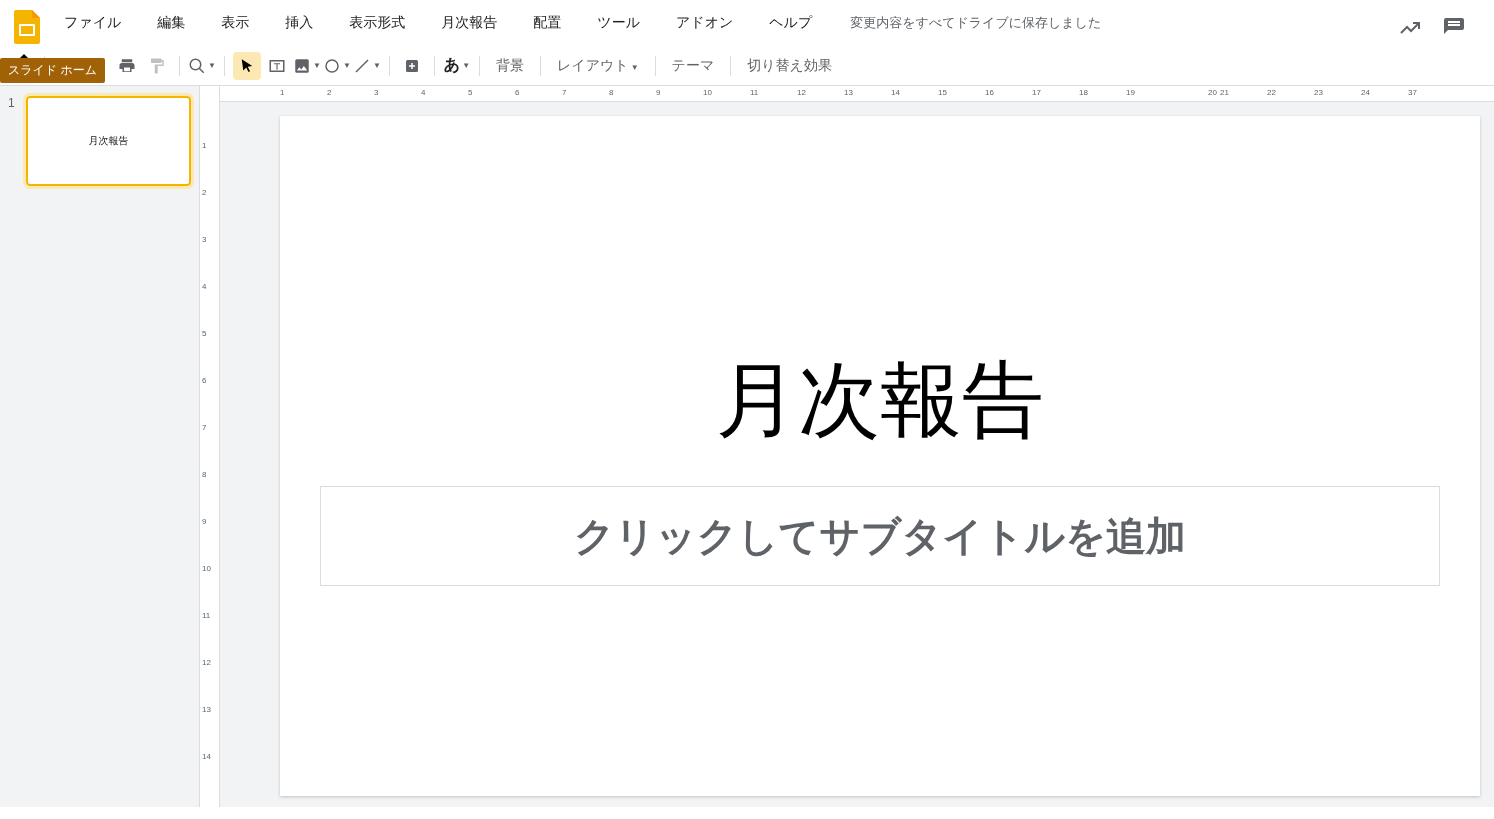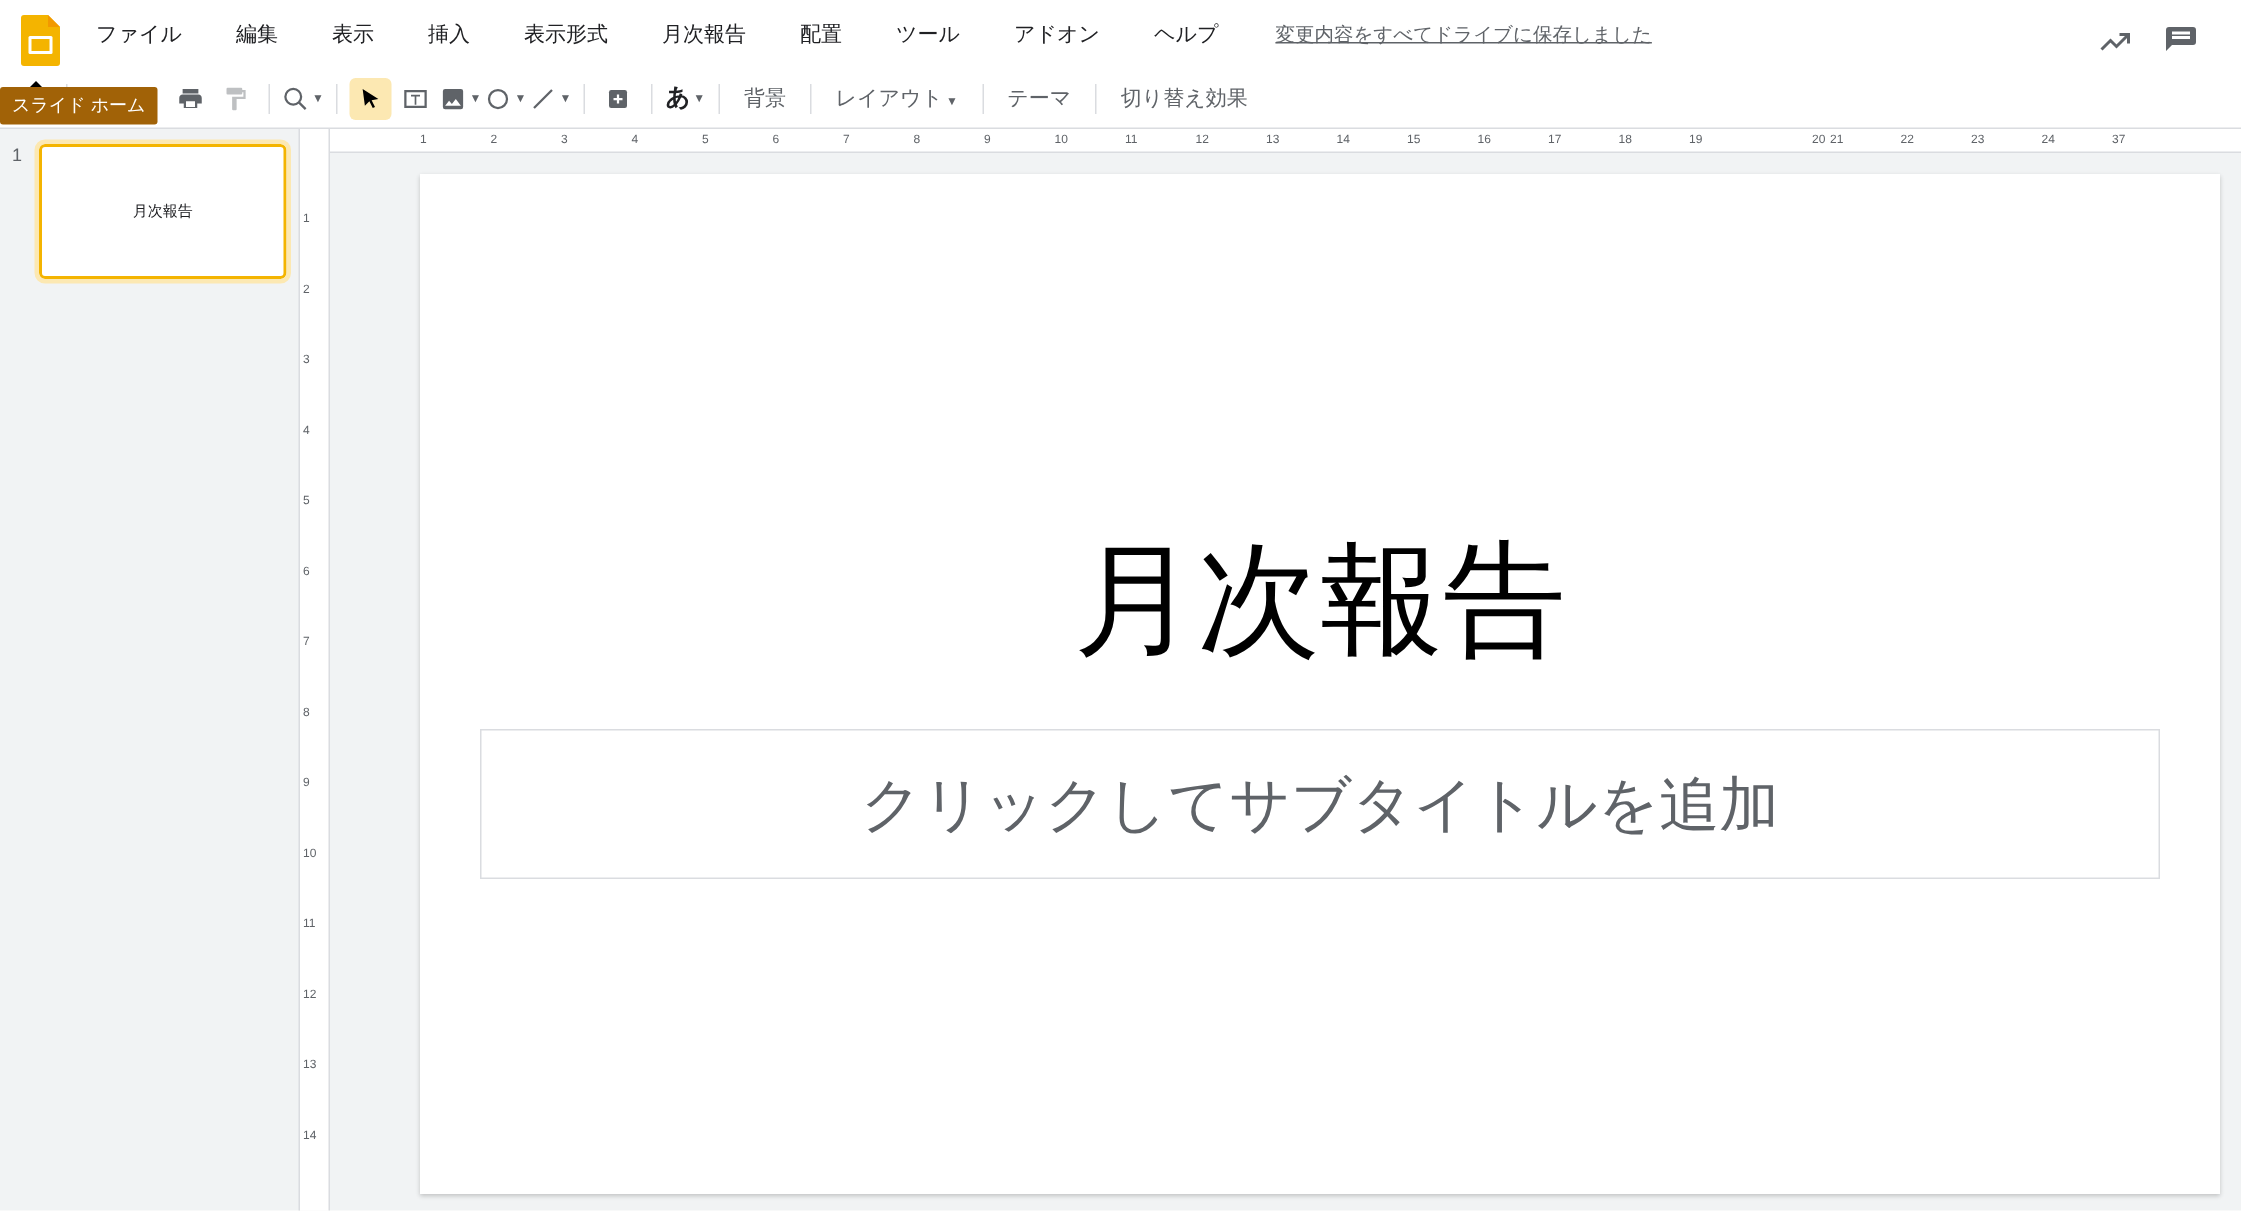--- a/index.html
+++ b/index.html
@@ -7,21 +7,21 @@
     
     .header { display: flex; align-items: flex-start; padding: 6px 8px 0 8px; position: relative; }
     .logo { width: 40px; height: 40px; margin-right: 8px; display: flex; align-items: center; justify-content: center; }
     .logo svg { width: 36px; height: 36px; }
     .title-area { flex: 1; }
     .title-row { display: flex; align-items: center; gap: 10px; }
     .doc-title { font-size: 18px; color: #5f6368; padding: 2px 6px; }
     .star-icon, .move-icon { color: #5f6368; cursor: pointer; }
     .menubar { display: flex; gap: 20px; margin-top: 4px; align-items: center; }
     .menu-item { padding: 4px 8px; font-size: 14px; color: #202124; cursor: pointer; border-radius: 4px; }
-    .save-status { font-size: 13px; color: #5f6368; text-decoration: underline; margin-left: 10px; cursor: pointer; }
+    .save-status { font-size: 13px; color: #5f6368; margin-left: 10px; cursor: pointer; }
     .header-right { display: flex; align-items: center; gap: 20px; padding-right: 20px; margin-top: 10px; }
     .header-icon { color: #5f6368; cursor: pointer; }
     
     .tooltip { position: absolute; top: 58px; left: 0; background: #a16207; color: #fff; font-size: 12px; padding: 4px 8px; border-radius: 2px; z-index: 100; }
     .tooltip::after { content: ''; position: absolute; top: -4px; left: 20px; border-left: 4px solid transparent; border-right: 4px solid transparent; border-bottom: 4px solid #000; }
     
     .toolbar { display: flex; align-items: center; padding: 4px 8px; border-bottom: 1px solid #dadce0; gap: 2px; height: 40px; }
     .tb-btn { min-width: 28px; height: 28px; display: flex; align-items: center; justify-content: center; border-radius: 4px; cursor: pointer; color: #5f6368; position: relative; }
     .tb-btn.active { background: #fce8b2; }
     .tb-sep { width: 1px; height: 20px; background: #dadce0; margin: 0 6px; }
@@ -37,21 +37,21 @@
     
     .canvas-area { flex: 1; background: #f1f3f4; position: relative; display: flex; }
     .ruler-v { width: 20px; background: #fff; border-right: 1px solid #dadce0; position: relative; font-size: 8px; color: #5f6368; }
     .ruler-v .tick { position: absolute; left: 2px; }
     .canvas-main { flex: 1; position: relative; }
     .ruler-h { height: 16px; background: #fff; border-bottom: 1px solid #dadce0; position: relative; font-size: 8px; color: #5f6368; margin-left: 0; }
     .ruler-h .tick { position: absolute; top: 2px; }
     
     .slide-canvas { position: absolute; left: 60px; top: 30px; width: 1200px; height: 680px; background: #fff; box-shadow: 0 1px 3px rgba(0,0,0,0.2); }
     .slide-title { position: absolute; left: 0; right: 0; top: 230px; text-align: center; font-size: 82px; color: #000; font-weight: 400; }
-    .slide-subtitle { position: absolute; left: 40px; right: 40px; top: 370px; height: 100px; border: 1px solid #dadce0; display: flex; align-items: center; justify-content: center; font-size: 40px; color: #5f6368; cursor: text; }
+    .slide-subtitle { position: absolute; left: 40px; right: 40px; top: 370px; height: 100px; border: 1px solid #dadce0; display: flex; align-items: center; justify-content: center; font-size: 40px; color: #5f6368; cursor: text; font-weight: bold; }
     
     svg { display: block; }
   </style>
 </head>
 <body>
 
 <div class="header">
   <div class="logo">
     <svg viewBox="0 0 36 36">
         <path fill="#f4b400" d="M6 2h16l8 8v24a2 2 0 0 1-2 2H6a2 2 0 0 1-2-2V4a2 2 0 0 1 2-2z"></path>

